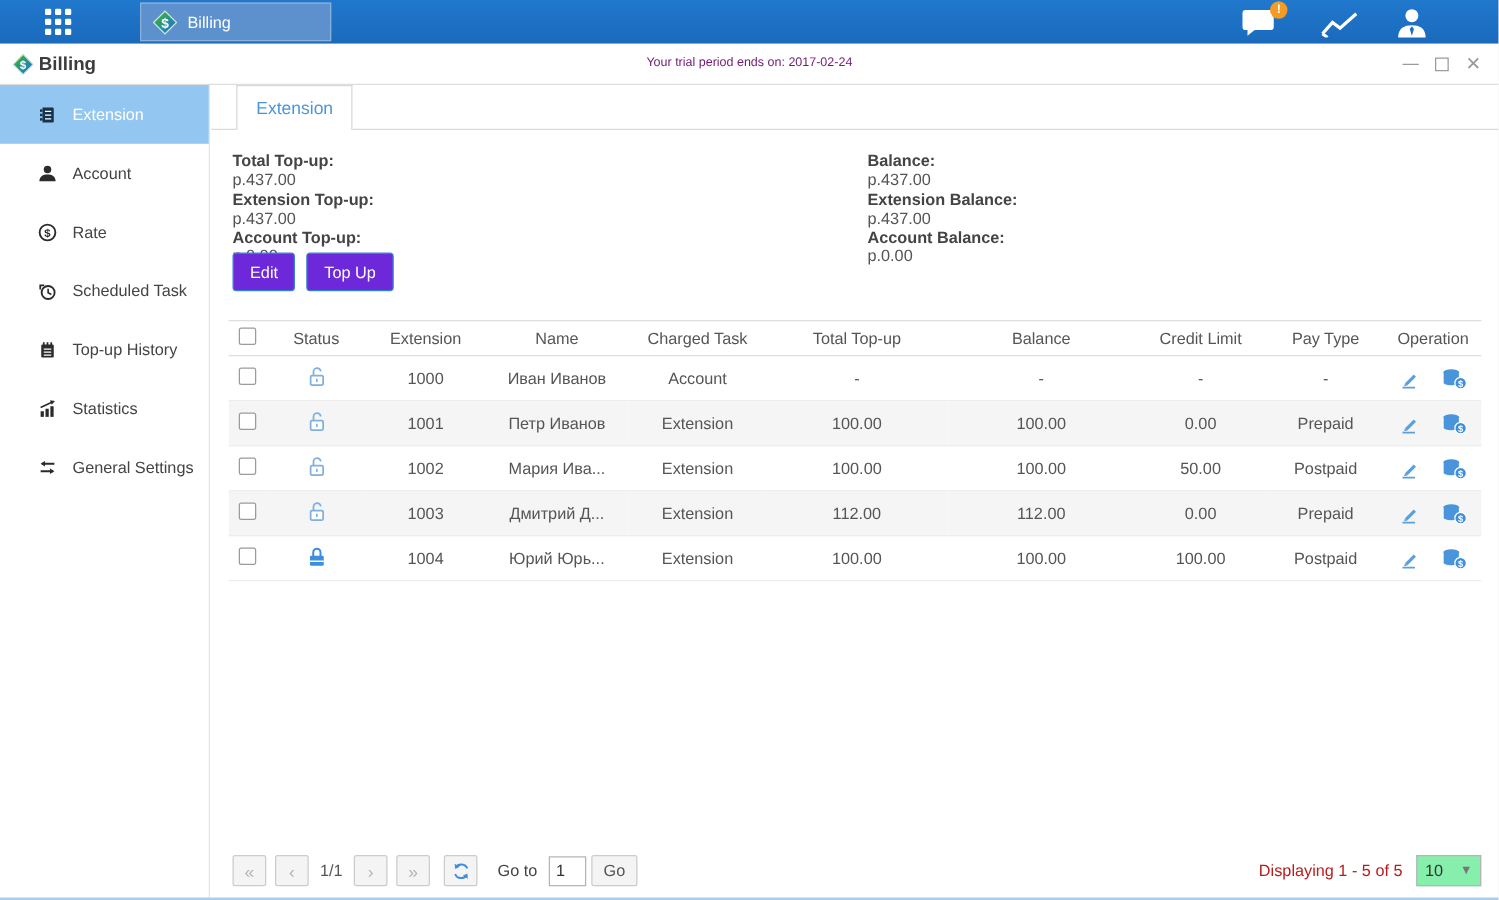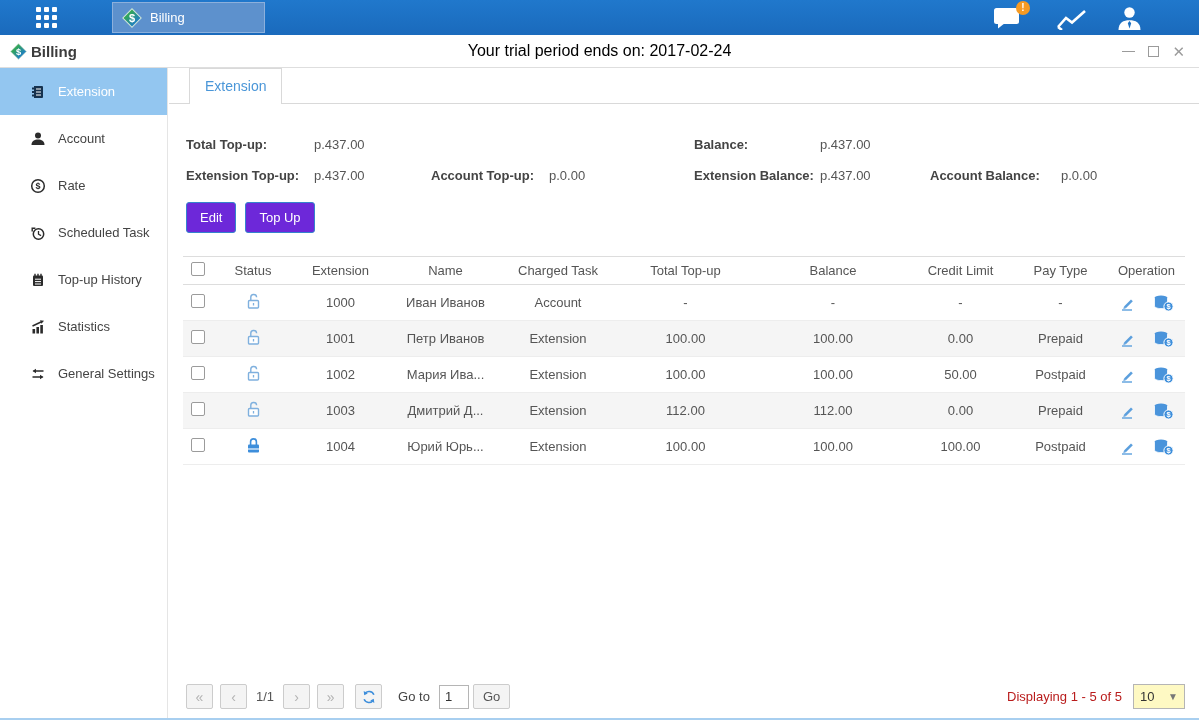--- a/index.html
+++ b/index.html
@@ -25,21 +25,21 @@
   .user-wrap { left:1116px; }
   .badge { position:absolute; right:-3px; top:-4px; width:14px; height:14px; border-radius:50%;
     background:#f59a23; color:#fff; font-size:10px; font-weight:bold; text-align:center; line-height:14px; }
 
   
   .win-header { position:absolute; left:0; top:35px; width:100%; height:33px; background:#fff;
     border-bottom:1px solid #dedede; }
   .hdr-diamond { position:absolute; left:10px; top:8px; }
   .win-title { position:absolute; left:31px; top:8px; font-size:15px; font-weight:bold; color:#3c3c3c; }
   .trial { position:absolute; left:0; right:0; top:0; height:32px; line-height:32px;
-    text-align:center; color:#000000; font-size:16px; }
+    text-align:center; color:#701a75; font-size:10px; }
   .win-controls { position:absolute; right:14px; top:0; height:32px; display:flex; gap:13px; align-items:center; }
   .wc-min { width:13px; height:1px; background:#9b9b9b; cursor:pointer; }
   .wc-max { width:11px; height:11px; border:1px solid #9b9b9b; cursor:pointer; }
   .wc-close { color:#9b9b9b; font-size:15px; line-height:1; cursor:pointer; }
 
   
   .sidebar { position:absolute; left:0; top:68px; width:168px; bottom:2px; background:#fff;
     border-right:1px solid #e5e5e5; }
   .side-item { height:47px; display:flex; align-items:center; gap:11px; padding-left:29px;
     color:#444; font-size:13px; cursor:pointer; }
@@ -51,21 +51,21 @@
   .main { position:absolute; left:169px; top:68px; right:0; bottom:2px; background:#fff; }
   .tabbar { position:relative; height:36px; }
   .tabbar::after { content:""; position:absolute; left:0; right:0; bottom:0; height:1px; background:#d9d9d9; z-index:0; }
   .tab-active { position:absolute; left:20px; top:0; height:36px; padding:0 15px; line-height:34px;
     background:#fff; border:1px solid #d9d9d9; border-bottom:none; color:#4a96d8; font-size:14px;
     z-index:1; cursor:pointer; }
 
   .summary { padding:17px 0 0 17px; display:flex; font-size:13px; }
   .sum-half-l { width:508px; }
   .sum-half-r { flex:1; }
-  .sum-row { display:flex; align-items:flex-end; height:31px; }
+  .sum-row { display:flex; align-items:flex-start; height:31px;flex-direction:column; }
   .sum-label { font-weight:bold; color:#444; }
   .sum-val { color:#555; }
   .w128{width:128px;} .w117{width:117px;} .w118{width:118px;}
   .w126{width:126px;} .w110{width:110px;} .w131{width:131px;}
 
   .toolbar { margin:19px 0 0 17px; display:flex; gap:9px; }
   .btn-blue { background:#6d28d9; border:1px solid #3583cd; border-radius:3px; color:#fff;
     font-size:13px; padding:7px 13px; cursor:pointer; font-family:inherit; }
 
   .table-wrap { margin:23px 14px 0 14px; }
@@ -90,21 +90,21 @@
   .page-ind { color:#555; font-size:13px; margin:0 9px 0 2px; }
   .refresh-btn { margin-left:4px; }
   .goto-label { color:#444; font-size:13px; margin:0 9px 0 9px; }
   .goto-input { width:30px; height:24px; border:1px solid #b5b5b5; font-size:13px; color:#333;
     padding-left:5px; font-family:inherit; }
   .go-btn { height:25px; padding:0 9px; background:#f4f4f4; border:1px solid #ccc; border-radius:2px;
     color:#555; font-size:13px; margin-left:4px; cursor:pointer; font-family:inherit; }
   .pager-right { margin-left:auto; display:flex; align-items:center; }
   .display-text { font-size:13px; color:#b91c1c; margin-right:11px; }
   .page-size { width:52px; height:25px; border:1px solid #b5b5b5; display:flex; align-items:center;
-    padding:0 6px; color:#333; font-size:13px; cursor:pointer; background:#fef9c3; }
+    padding:0 6px; color:#333; font-size:13px; cursor:pointer; background:#86efac; }
   .caret { margin-left:auto; color:#777; font-size:10px; }
 
   .bottom-line { position:absolute; left:0; right:0; bottom:0; height:2px; background:#a8cff0; }
 </style>
 </head>
 <body>
 
 <div id="app">
 
   <div class="topbar">

